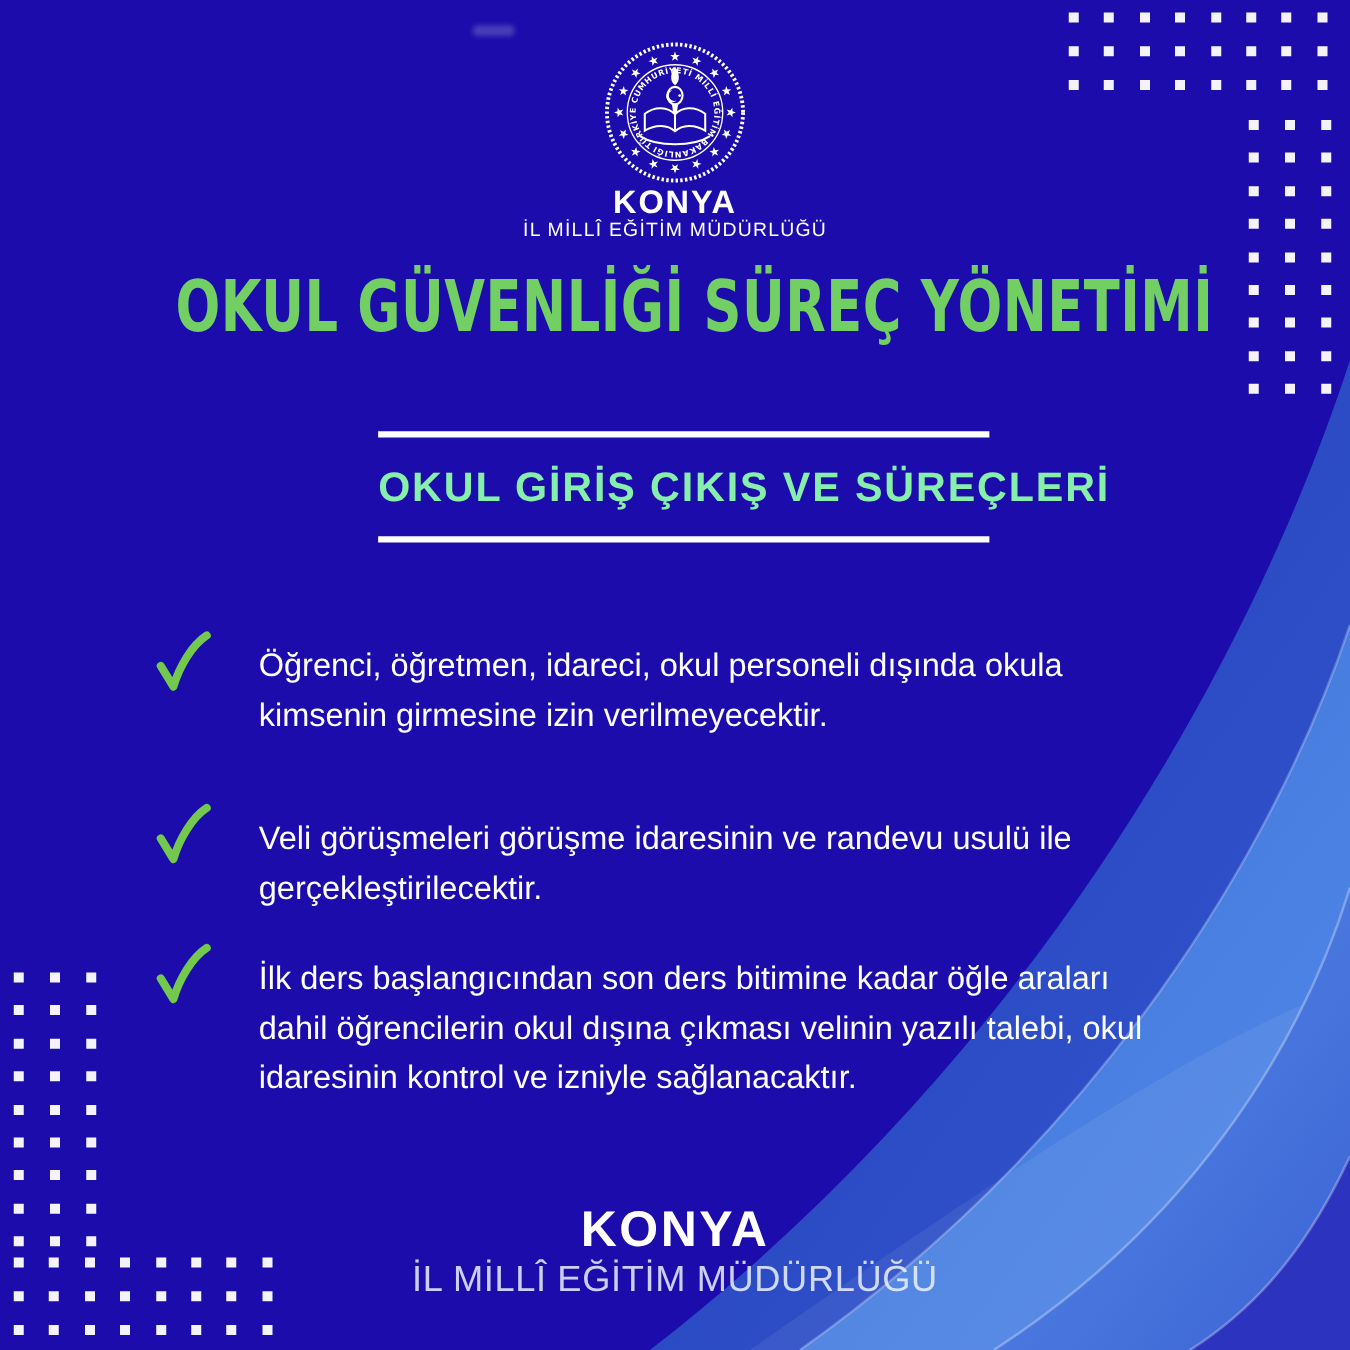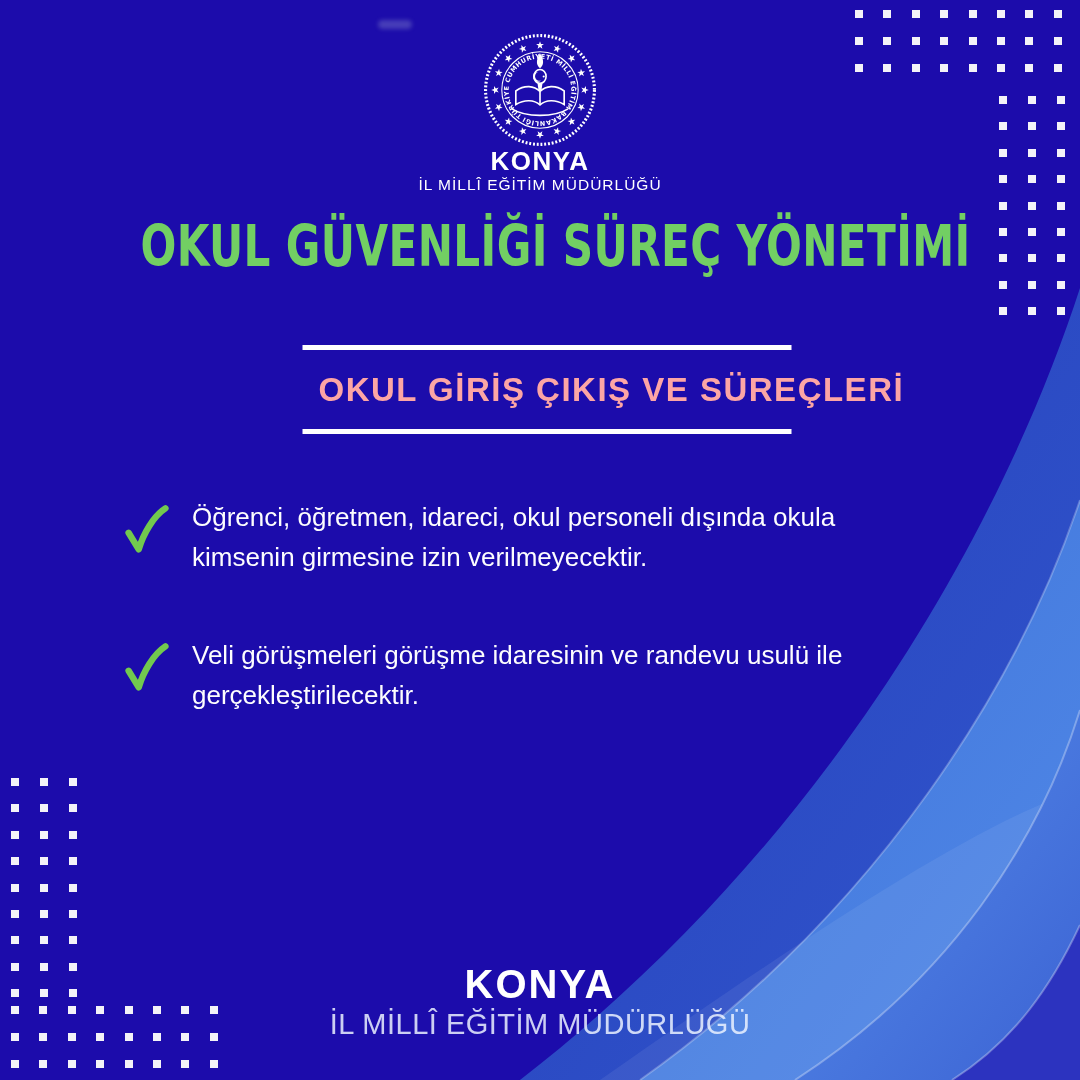--- a/index.html
+++ b/index.html
@@ -28,27 +28,27 @@
     color:#fff;font-size:15.5px;font-weight:normal;letter-spacing:1px;}
   
   .main-title{position:absolute;left:0;right:0;top:213px;margin:0;text-align:center;
     color:#72cf63;font-family:"DejaVu Sans","Liberation Sans",sans-serif;
     font-size:57px;font-weight:bold;letter-spacing:.5px;white-space:nowrap;
     transform:scaleX(.74);transform-origin:50% 50%;}
   
   .sub-block{position:absolute;left:50%;top:345px;transform:translateX(calc(-50% + 7px));
     width:489px;text-align:center;}
   .sub-line{height:5px;background:#fff;width:100%;}
-  .sub-title{margin:21px 0 20px 16px;color:#fca5a5;font-size:33px;font-weight:bold;
+  .sub-title{margin:21px 0 20px 0;color:#86efac;font-size:33px;font-weight:bold;
     letter-spacing:1.5px;white-space:nowrap;}
   
   .rule{position:absolute;left:124px;display:flex;gap:22px;width:830px;}
   .rule-1{top:498px;} .rule-2{top:636px;} .rule-3{top:748px;}
   .check{flex:0 0 auto;width:46px;height:56px;margin-top:4px;}
-  .rule p{margin:0;color:#fdfdfe;font-size:26px;line-height:39.5px;max-width:725px;}
+  .rule p{margin:15px;color:#fdfdfe;font-size:26px;line-height:39.5px;max-width:725px;}
   
   .ftr-city{position:absolute;left:0;right:0;top:962px;text-align:center;
     color:#fff;font-size:40px;font-weight:bold;letter-spacing:2px;z-index:3;}
   .ftr-org{position:absolute;left:0;right:0;top:1008px;text-align:center;
     color:rgba(235,242,255,.85);font-size:29px;font-weight:normal;letter-spacing:.5px;z-index:3;}
 </style>
 </head>
 <body>
 
 <div class="poster">
@@ -246,17 +246,23 @@
     <p>Öğrenci, öğretmen, idareci, okul personeli dışında okula kimsenin girmesine izin verilmeyecektir.</p>
   </div>
 
   <div class="rule rule-2">
     <svg class="check" viewBox="0 0 50 60" aria-hidden="true">
       <path d="M5,33 L16,51 C21,34 32,15 45,6.5" fill="none" stroke="#72c94e" stroke-width="7" stroke-linecap="round" stroke-linejoin="round"></path>
     </svg>
     <p>Veli görüşmeleri görüşme idaresinin ve randevu usulü ile gerçekleştirilecektir.</p>
   </div>
 
+  <div class="rule rule-3">
+    <svg class="check" viewBox="0 0 50 60" aria-hidden="true">
+      <path d="M5,33 L16,51 C21,34 32,15 45,6.5" fill="none" stroke="#72c94e" stroke-width="7" stroke-linecap="round" stroke-linejoin="round"></path>
+    </svg>
+    <p>İlk ders başlangıcından son ders bitimine kadar öğle araları dahil öğrencilerin okul dışına çıkması velinin yazılı talebi, okul idaresinin kontrol ve izniyle sağlanacaktır.</p>
+  </div>
 
   <div class="ftr-city">KONYA</div>
   <div class="ftr-org">İL MİLLÎ EĞİTİM MÜDÜRLÜĞÜ</div>
 
 </div>
 
 </body></html>

